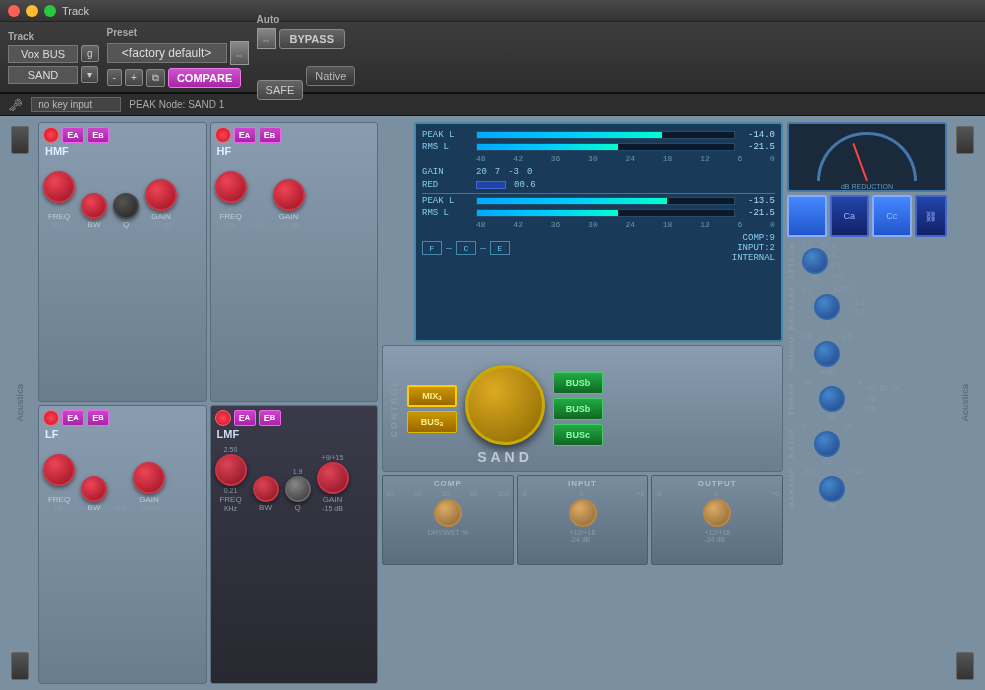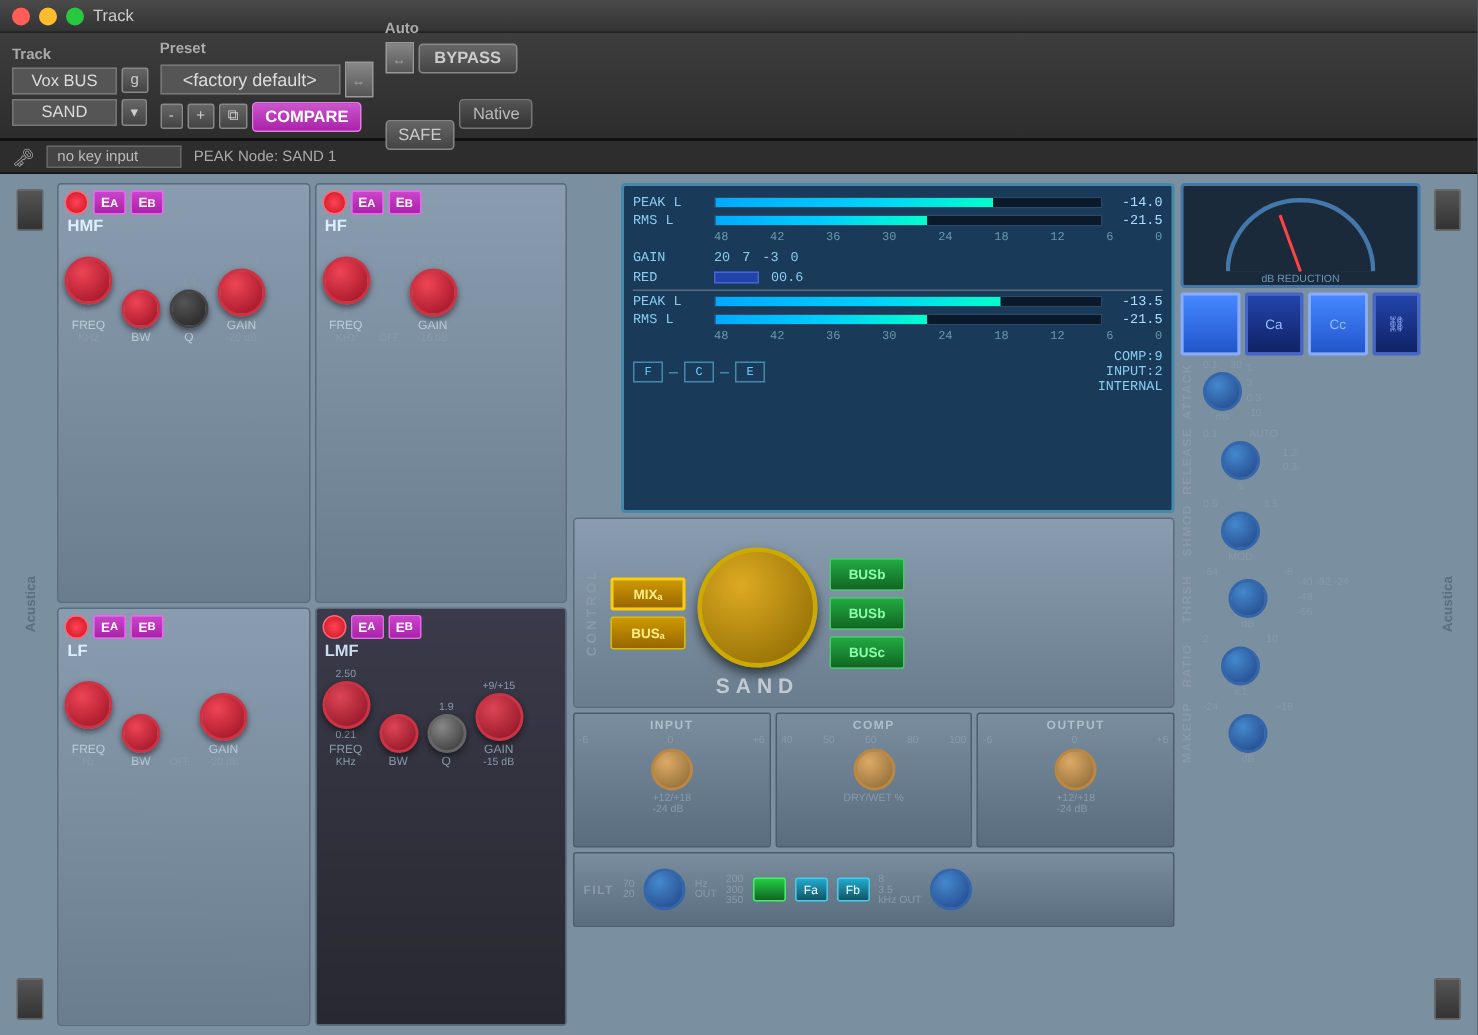--- a/index.html
+++ b/index.html
@@ -944,65 +944,53 @@
       </div>
       <div class="right-mix-btns">
         <div class="mix-btn-green">BUSb</div>
         <div class="mix-btn-green">BUSb</div>
         <div class="mix-btn-green">BUSc</div>
       </div>
     </div>
 
     <div class="sub-controls">
       <div class="sub-section">
-        <span class="sub-label">INPUT</span>
-        <div class="sub-scale">
-          <span>-6</span>
-            <span>0</span>
-            <span>+6</span>
-        </div>
-        <div class="knob knob-tan"></div>
-        <div style="color:#889aaa;font-size:7px;">+12/+18<br>-24 dB</div>
-      </div>
-      <div class="sub-section">
         <span class="sub-label">COMP</span>
         <div class="sub-scale">
           <span>40</span>
             <span>50</span>
             <span>60</span>
             <span>80</span>
             <span>100</span>
         </div>
         <div class="knob knob-tan"></div>
         <div style="color:#889aaa;font-size:7px;">DRY/WET %</div>
       </div>
       <div class="sub-section">
+        <span class="sub-label">INPUT</span>
+        <div class="sub-scale">
+          <span>-6</span>
+            <span>0</span>
+            <span>+6</span>
+        </div>
+        <div class="knob knob-tan"></div>
+        <div style="color:#889aaa;font-size:7px;">+12/+18<br>-24 dB</div>
+      </div>
+      <div class="sub-section">
         <span class="sub-label">OUTPUT</span>
         <div class="sub-scale">
           <span>-6</span>
             <span>0</span>
             <span>+6</span>
         </div>
         <div class="knob knob-tan"></div>
         <div style="color:#889aaa;font-size:7px;">+12/+18<br>-24 dB</div>
       </div>
     </div>
 
-    <div class="filt-section">
-      <span class="filt-label">FILT</span>
-      <span style="color:#889aaa;font-size:7px;">70<br>20</span>
-      <div class="knob knob-blue"></div>
-      <span style="color:#889aaa;font-size:7px;">Hz<br>OUT</span>
-      <span style="color:#889aaa;font-size:7px;">200<br>300<br>350</span>
-      <div class="filt-btn-green"></div>
-      <div class="filt-btn-teal">Fa</div>
-      <div class="filt-btn-teal">Fb</div>
-      <span style="color:#889aaa;font-size:7px;">8<br>3.5<br>kHz OUT</span>
-      <div class="knob knob-blue"></div>
-    </div>
 
   </div>
 
   <div class="right-comp">
 
     <div class="vu-meter">
       <div class="vu-arc">
         <div class="vu-needle"></div>
       </div>
       <span class="vu-label">dB REDUCTION</span>

